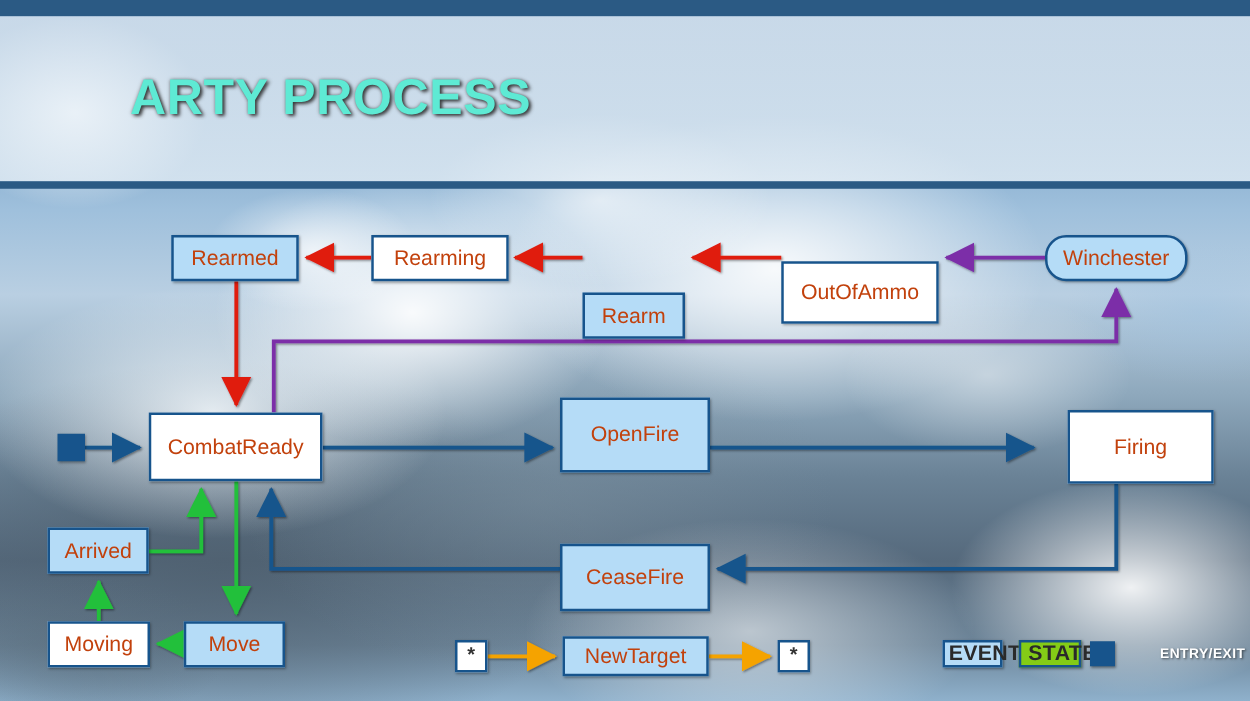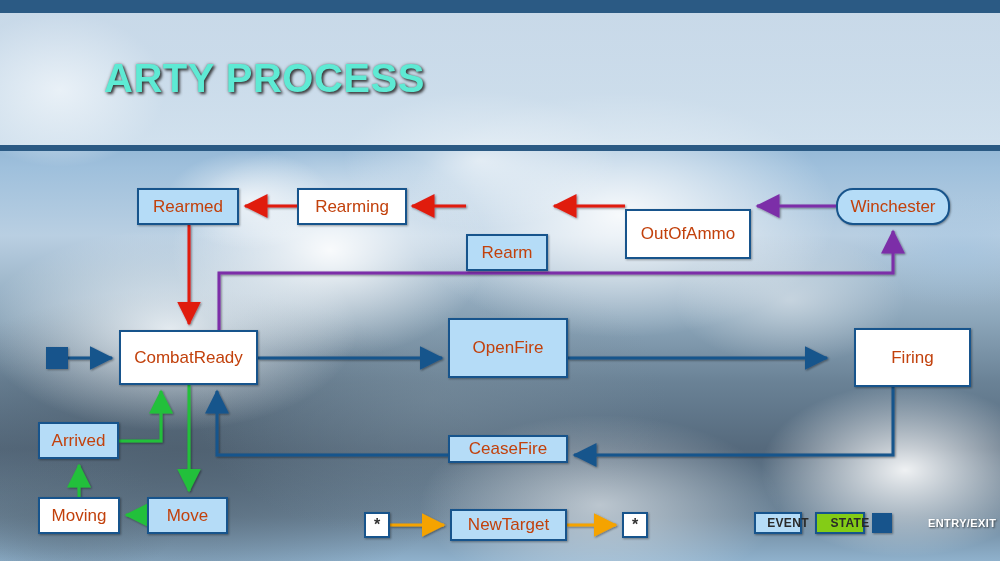--- a/index.html
+++ b/index.html
@@ -47,21 +47,21 @@
     box-shadow:1px 1px 2px rgba(0,0,0,.35);}
   .node.state{background:#ffffff;}
   .node.event{background:#b5dcf7;}
   .node.star{font-size:16px;font-weight:bold;color:#333;}
   .entry-sq{position:absolute;width:22px;height:22px;background:#17548c;
     box-shadow:1px 1px 2px rgba(0,0,0,.35);}
 
   
   .legend-box{position:absolute;display:flex;align-items:center;justify-content:center;
     box-sizing:border-box;border:2px solid #17548c;border-radius:0;
-    font-size:12px;font-weight:bold;color:#2a2a2a;letter-spacing:.3px;
+    font-size:17px;font-weight:bold;color:#2a2a2a;letter-spacing:.3px;
     box-shadow:1px 1px 2px rgba(0,0,0,.4);padding-left:20px;}
   .legend-box.event{background:#b5dcf7;}
   .legend-box.state{background:#84cc16;}
   .legend-sq{position:absolute;width:20px;height:20px;background:#17548c;
     box-shadow:1px 1px 2px rgba(0,0,0,.4);}
   .legend-text{position:absolute;font-size:11px;font-weight:bold;color:#ffffff;
     letter-spacing:.4px;text-shadow:1px 1px 2px rgba(0,0,0,.6);}
 
   svg.edges{position:absolute;left:0;top:0;width:1000px;height:561px;}
 </style>
@@ -165,21 +165,21 @@
     </div>
 
   <div class="node event" style="left:448px;top:318px;width:120px;height:60px;">
     <span>OpenFire</span>
     </div>
 
   <div class="node state" style="left:833px;top:328px;width:117px;height:59px;margin-left:21px;">
     <span>Firing</span>
     </div>
 
-  <div class="node event" style="left:448px;top:435px;width:120px;height:28px;">
+  <div class="node event" style="left:448px;top:435px;width:120px;height:54px;">
     <span>CeaseFire</span>
     </div>
 
   <div class="node event" style="left:38px;top:422px;width:81px;height:37px;">
     <span>Arrived</span>
     </div>
 
   <div class="node state" style="left:38px;top:497px;width:82px;height:37px;">
     <span>Moving</span>
     </div>

